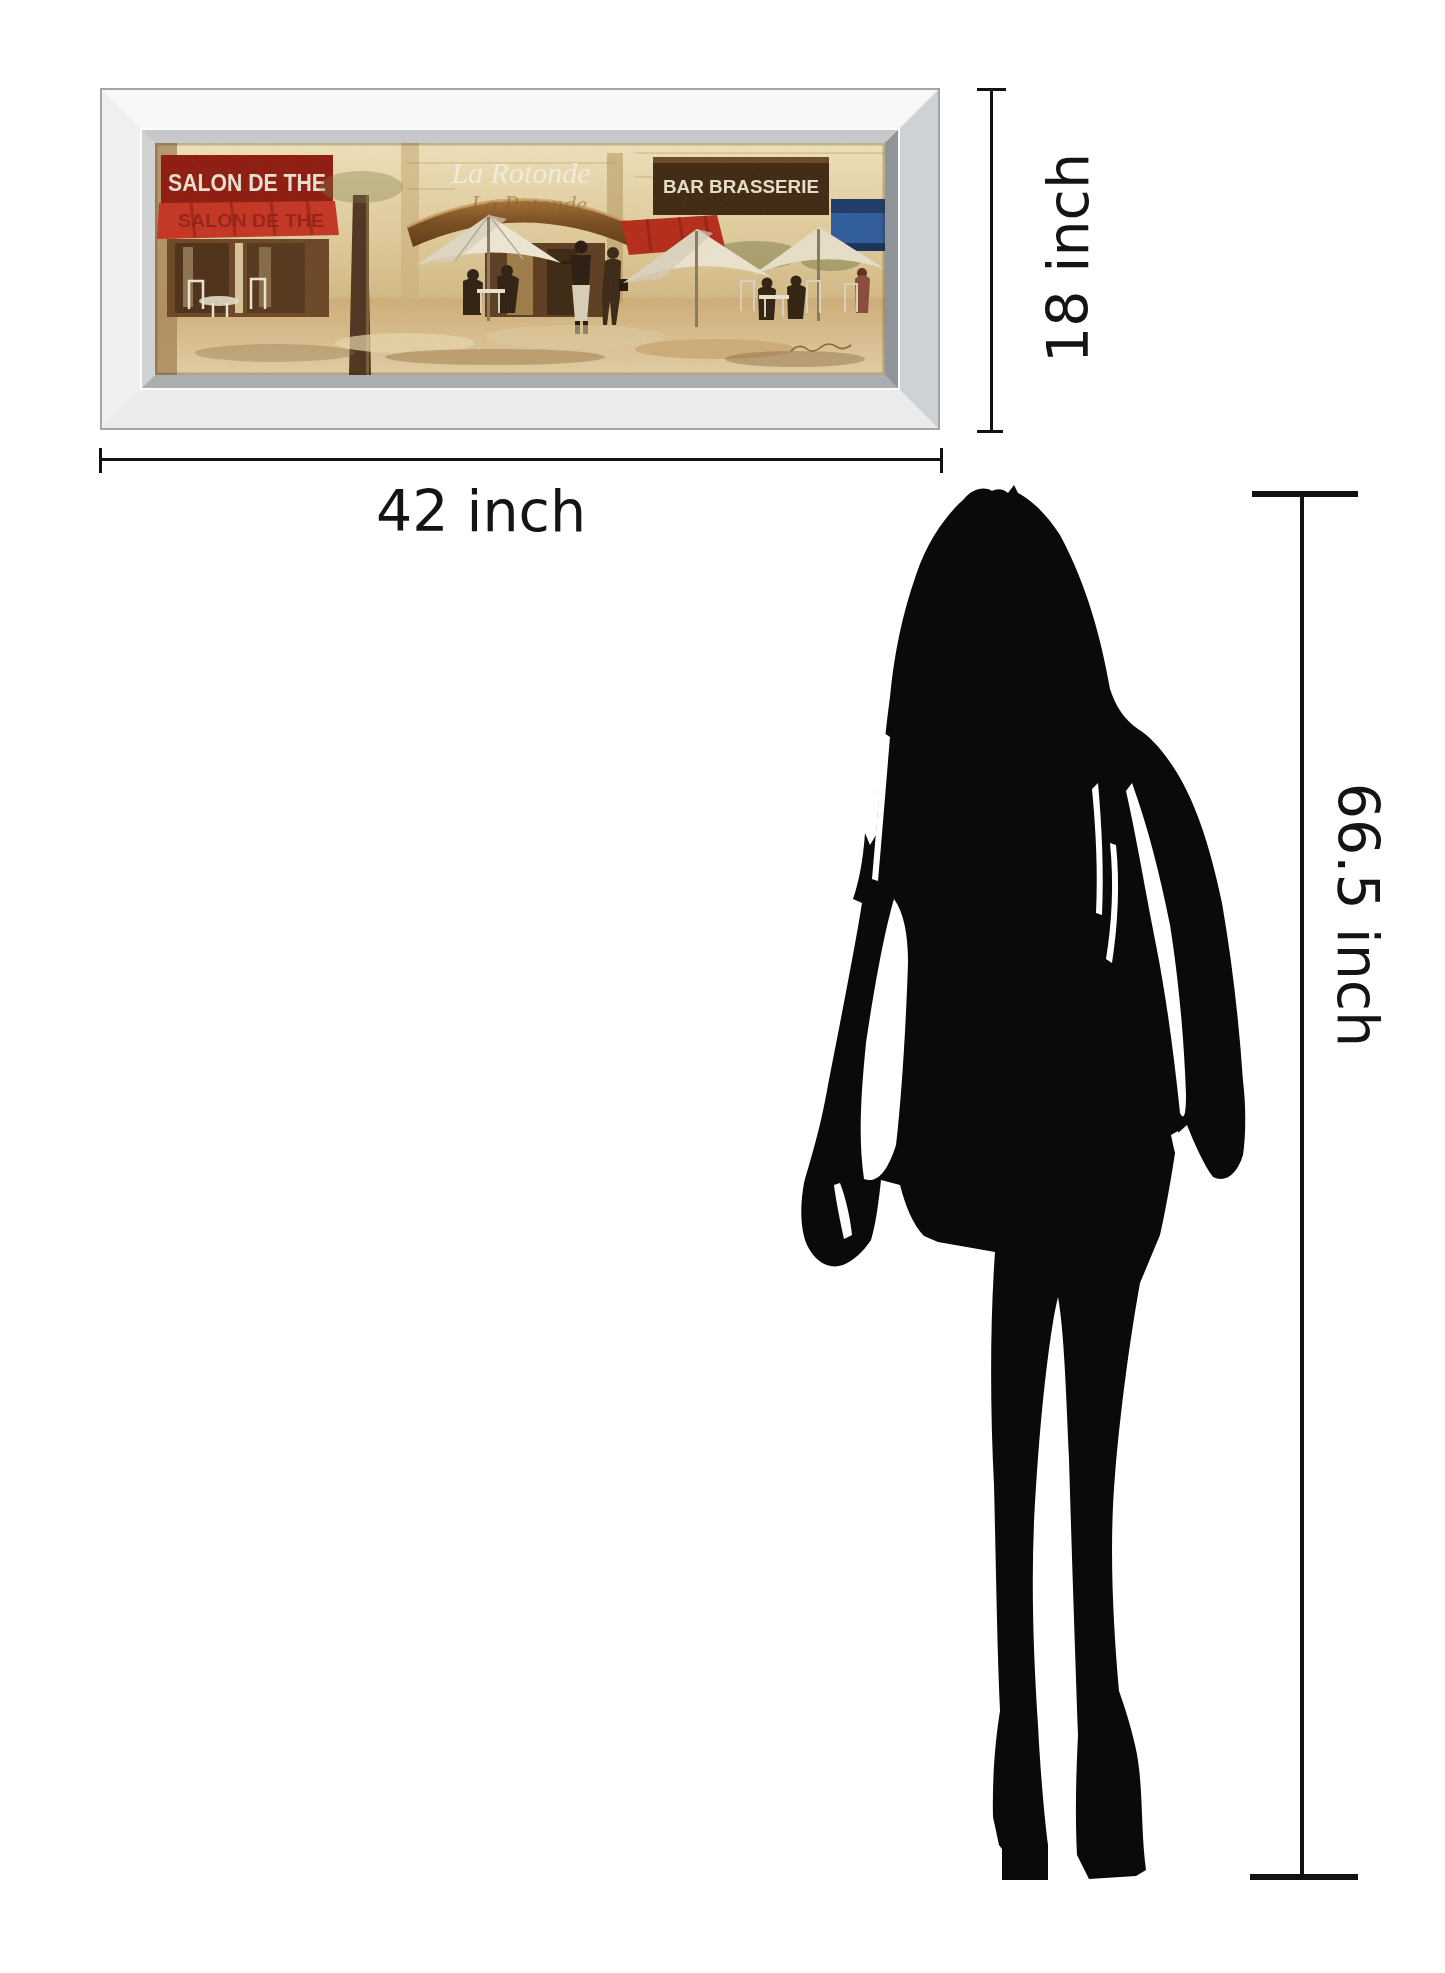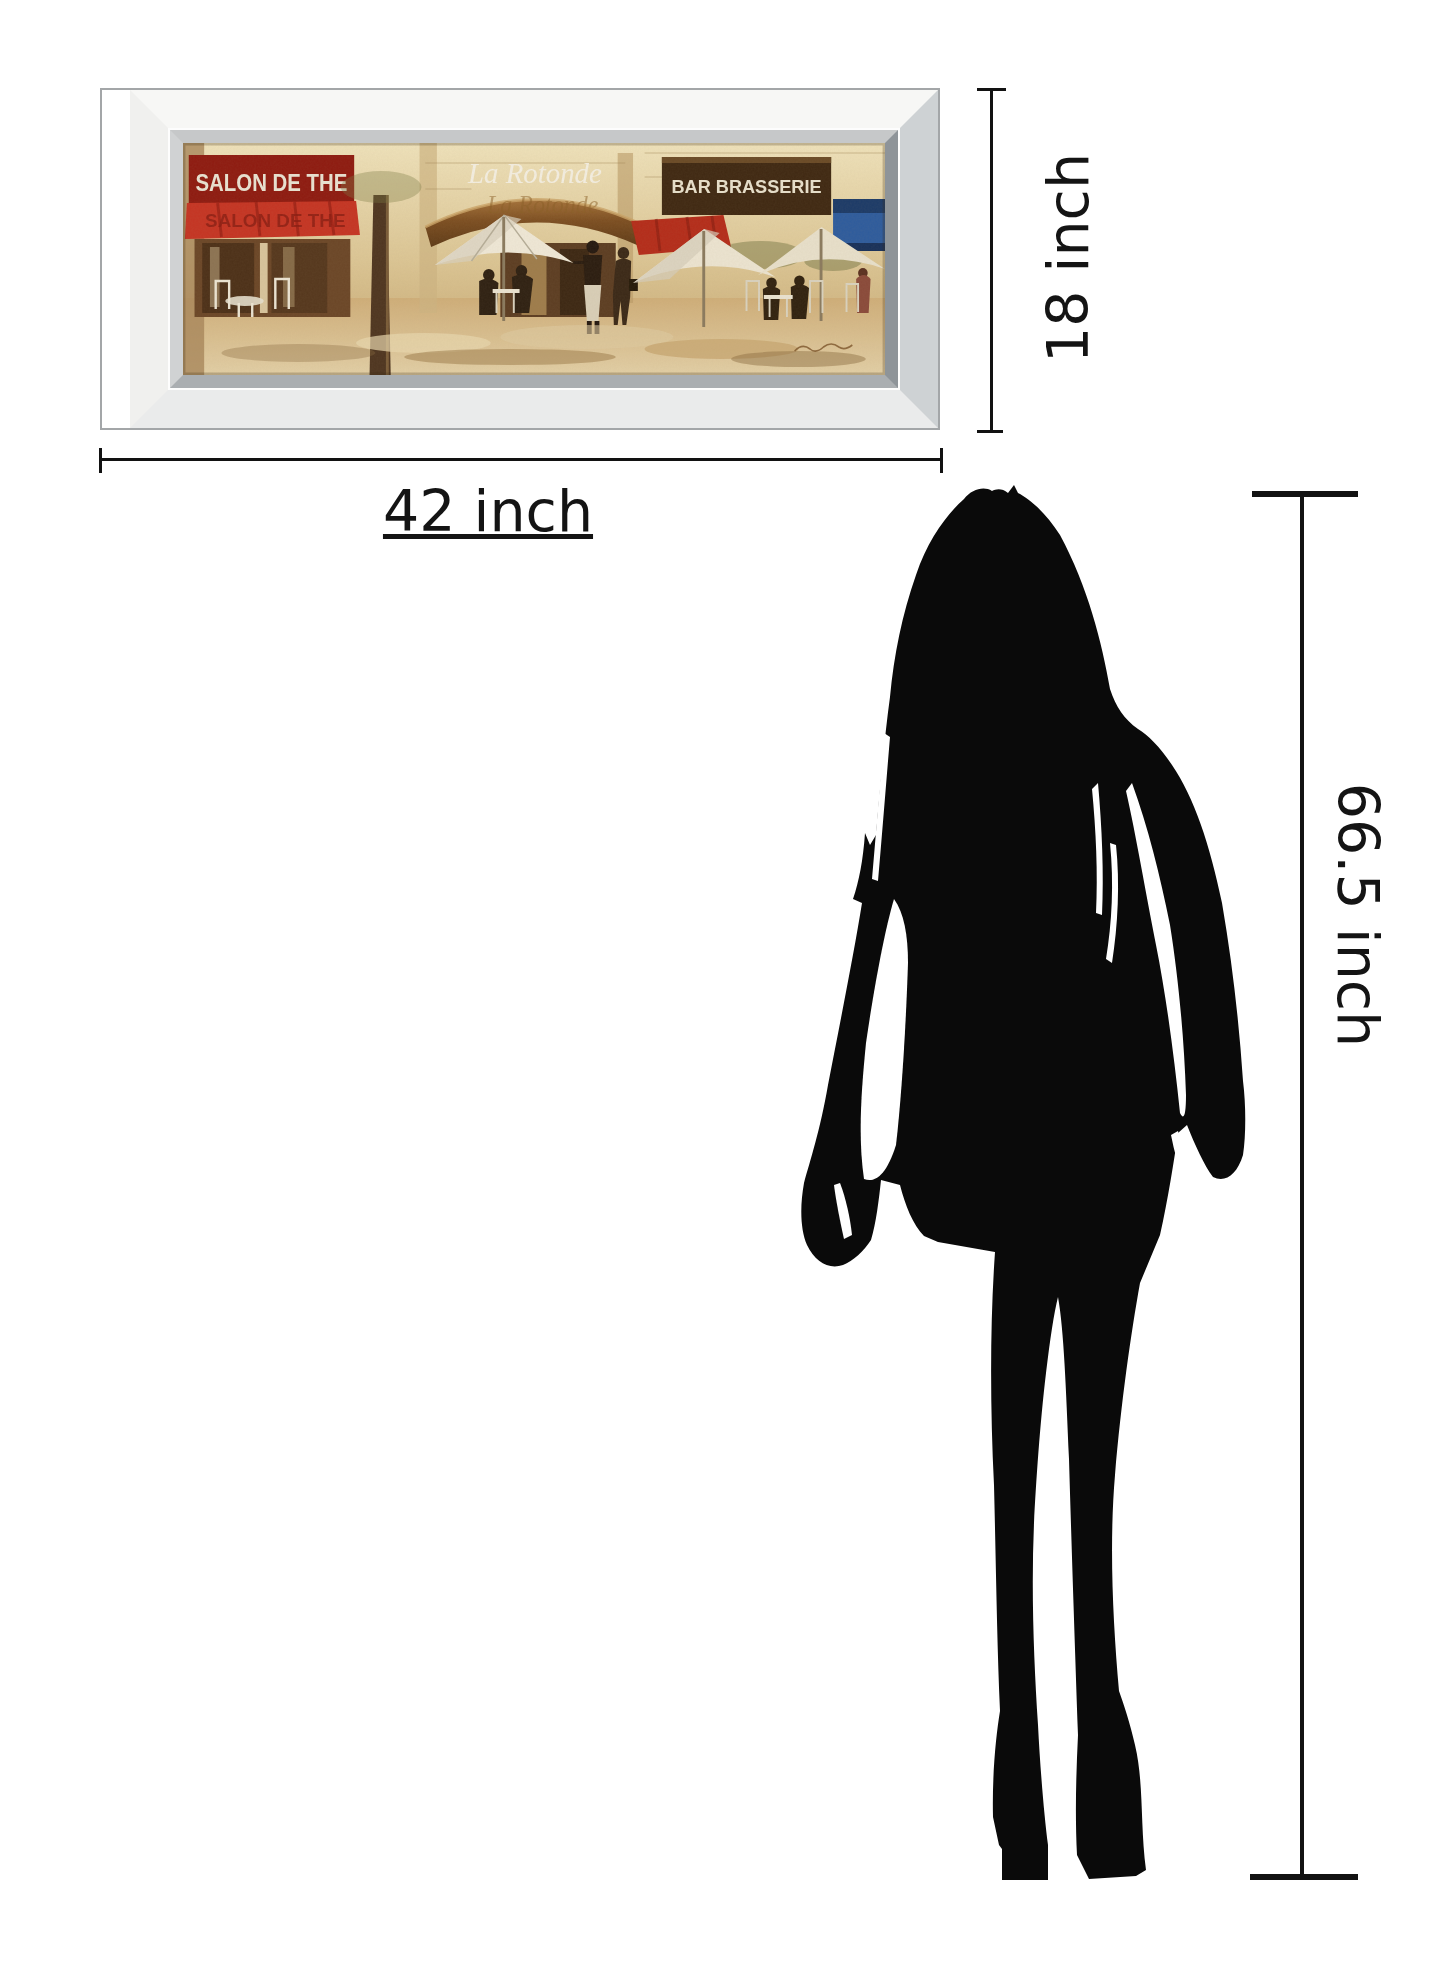--- a/index.html
+++ b/index.html
@@ -9,21 +9,20 @@
   }
   
   .frame{
     position:absolute;left:100px;top:88px;width:840px;height:342px;
     box-sizing:border-box;border:2px solid #a3a6a8;background:#fff;
   }
   .frame-band{
     position:absolute;inset:0;box-sizing:border-box;
     border-style:solid;border-width:40px;
     border-color:#f7f7f5 #ced2d4 #eaebeb #f0f0ee;
-    margin-left:28px;
   }
   .frame-lip{
     position:absolute;inset:0;box-sizing:border-box;
     border-style:solid;border-width:13px;
     border-color:#c6c8c9 #8e9499 #aaaeb1 #d0d2d3;
     outline:2px solid #fdfdfd;
   }
   .painting{position:absolute;inset:0;width:100%;height:100%;display:block;}
   
   .dim{position:absolute;background:#121212;}
@@ -194,21 +193,21 @@
           <rect x="1" y="1" width="728" height="230" fill="none" stroke="#3a2a14" stroke-opacity="0.25" stroke-width="3"></rect>
         </svg>
 
       </div>
     </div>
   </div>
 
   <div class="dim" style="left:100px;top:458px;width:842px;height:3px;"></div>
   <div class="dim" style="left:99px;top:448px;width:3px;height:25px;"></div>
   <div class="dim" style="left:940px;top:448px;width:3px;height:25px;"></div>
-  <div class="dim-label" style="left:328px;top:482px;width:320px;text-decoration:underline;">42 inch</div>
+  <div class="dim-label" style="left:321px;top:482px;width:320px;">42 inch</div>
 
   <div class="dim" style="left:990px;top:90px;width:3px;height:343px;"></div>
   <div class="dim" style="left:977px;top:88px;width:29px;height:3px;"></div>
   <div class="dim" style="left:977px;top:430px;width:26px;height:3px;"></div>
   <div class="dim-label rot-ccw" style="left:938px;top:229px;width:260px;height:58px;">18 inch</div>
 
   <div class="dim" style="left:1300px;top:493px;width:4px;height:1385px;"></div>
   <div class="dim" style="left:1252px;top:491px;width:106px;height:6px;"></div>
   <div class="dim" style="left:1250px;top:1874px;width:108px;height:6px;"></div>
   <div class="dim-label rot-cw" style="left:1208px;top:886px;width:300px;height:58px;">66.5 inch</div>

